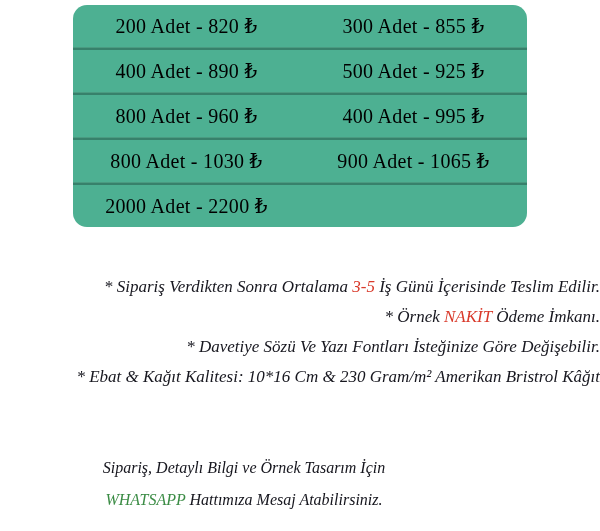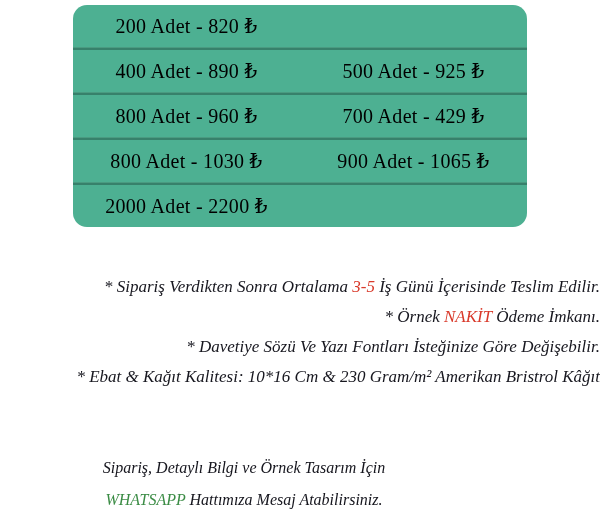--- a/index.html
+++ b/index.html
@@ -69,36 +69,37 @@
   .whatsapp { color: #3B8C45; }
 </style>
 </head>
 <body>
 
 <div class="page">
 
   <div class="price-table">
     <div class="price-row">
       <div class="price-cell">200 Adet - 820 ₺</div>
+      <div class="price-cell">300 Adet - 855 ₺</div>
     </div>
     <div class="row-sep">
         <div class="sep-light"></div>
         <div class="sep-dark"></div>
       </div>
     <div class="price-row">
       <div class="price-cell">400 Adet - 890 ₺</div>
       <div class="price-cell">500 Adet - 925 ₺</div>
     </div>
     <div class="row-sep">
         <div class="sep-light"></div>
         <div class="sep-dark"></div>
       </div>
     <div class="price-row">
       <div class="price-cell">800 Adet - 960 ₺</div>
-      <div class="price-cell">700 Adet - 429 ₺</div>
+      <div class="price-cell">400 Adet - 995 ₺</div>
     </div>
     <div class="row-sep">
         <div class="sep-light"></div>
         <div class="sep-dark"></div>
       </div>
     <div class="price-row">
       <div class="price-cell">800 Adet - 1030 ₺</div>
       <div class="price-cell">900 Adet - 1065 ₺</div>
     </div>
     <div class="row-sep">

